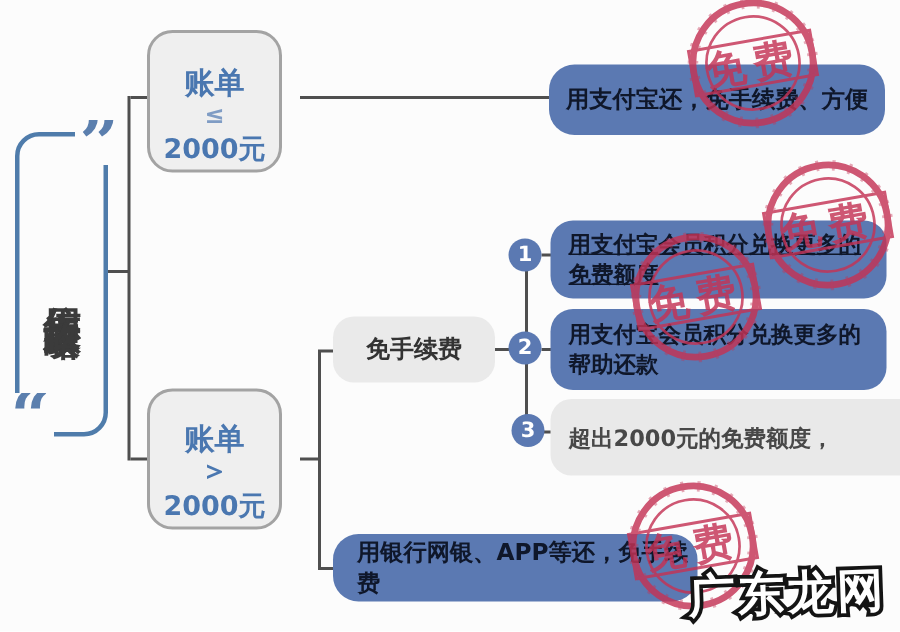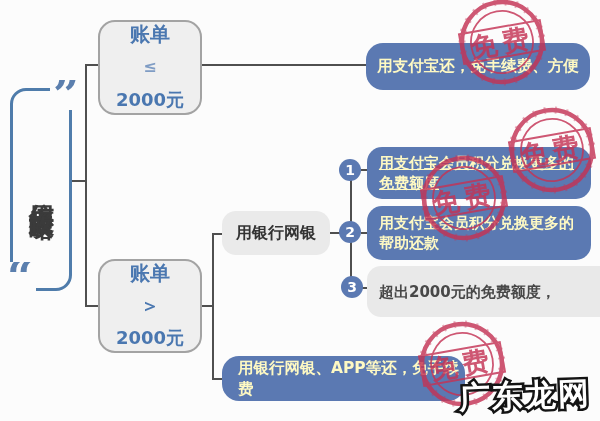--- a/index.html
+++ b/index.html
@@ -26,36 +26,36 @@
     background:#fcfcfc;padding:0 3px;height:30px;overflow:hidden;
   }
   .quote-close{left:50px;top:80px;}
   .quote-open{left:4px;top:262px;}
   
   .h-line,.v-line{position:absolute;background:#4f4f4f;}
   .h-line{height:2px;}
   .v-line{width:2px;}
   
   .cond-box{
-    position:absolute;width:104px;background:#efefef;
+    position:absolute;width:90px;background:#efefef;
     border:2px solid #a3a3a3;border-radius:17px;
-    display:flex;flex-direction:column;align-items:center;justify-content:space-between;
+    display:flex;flex-direction:column;align-items:center;justify-content:flex-end;
     color:#4a77b0;
   }
   .cond-top{font-size:20px;font-weight:bold;line-height:24px;}
   .cond-op{font-size:16px;font-weight:bold;line-height:20px;color:#7f9cc4;}
   .cond-op-bold{font-size:19px;font-weight:bold;line-height:21px;color:#4a77b0;}
   .cond-bottom{font-size:18px;font-weight:bold;line-height:26px;}
   .gray-node{
     position:absolute;background:#eaeaea;border-radius:14px;
     color:#333;font-weight:bold;display:flex;align-items:center;
   }
   .blue-node{
     position:absolute;background:#5b79b2;border-radius:17px;
-    color:#fef9c3;font-weight:bold;
+    color:#0f172a;font-weight:bold;
   }
   .center-text{display:flex;align-items:center;justify-content:center;text-align:center;}
   .step-box{
     padding:6px 12px;font-size:15px;line-height:20px;
     display:flex;flex-direction:column;justify-content:center;
   }
   .step-gray{
     position:absolute;background:#e9e9e9;border-radius:14px;
     color:#484848;font-weight:bold;
   }
@@ -103,21 +103,21 @@
   </div>
 
   <div class="cond-box" style="left:98px;top:259px;height:94px;">
     <div class="cond-top">账单</div>
     <div class="cond-op-bold">＞</div>
     <div class="cond-bottom">2000元</div>
   </div>
 
   <div class="blue-node center-text" style="left:366px;top:43px;width:224px;height:47px;font-size:15.5px;">用支付宝还，免手续费、方便</div>
 
-  <div class="gray-node center-text" style="left:222px;top:211px;width:108px;height:44px;font-size:16px;">用银行网银</div>
+  <div class="gray-node center-text" style="left:222px;top:211px;width:108px;height:44px;font-size:16px;">免手续费</div>
 
   <div class="num-circle" style="left:339px;top:159px;">1</div>
   <div class="num-circle" style="left:339px;top:221px;">2</div>
   <div class="num-circle" style="left:341px;top:276px;">3</div>
 
   <div class="blue-node step-box" style="left:367px;top:147px;width:224px;height:52px;border-radius:15px;text-decoration:underline;">
     <span>用支付宝会员积分兑换更多的</span>
     <span>免费额度</span>
   </div>
 

